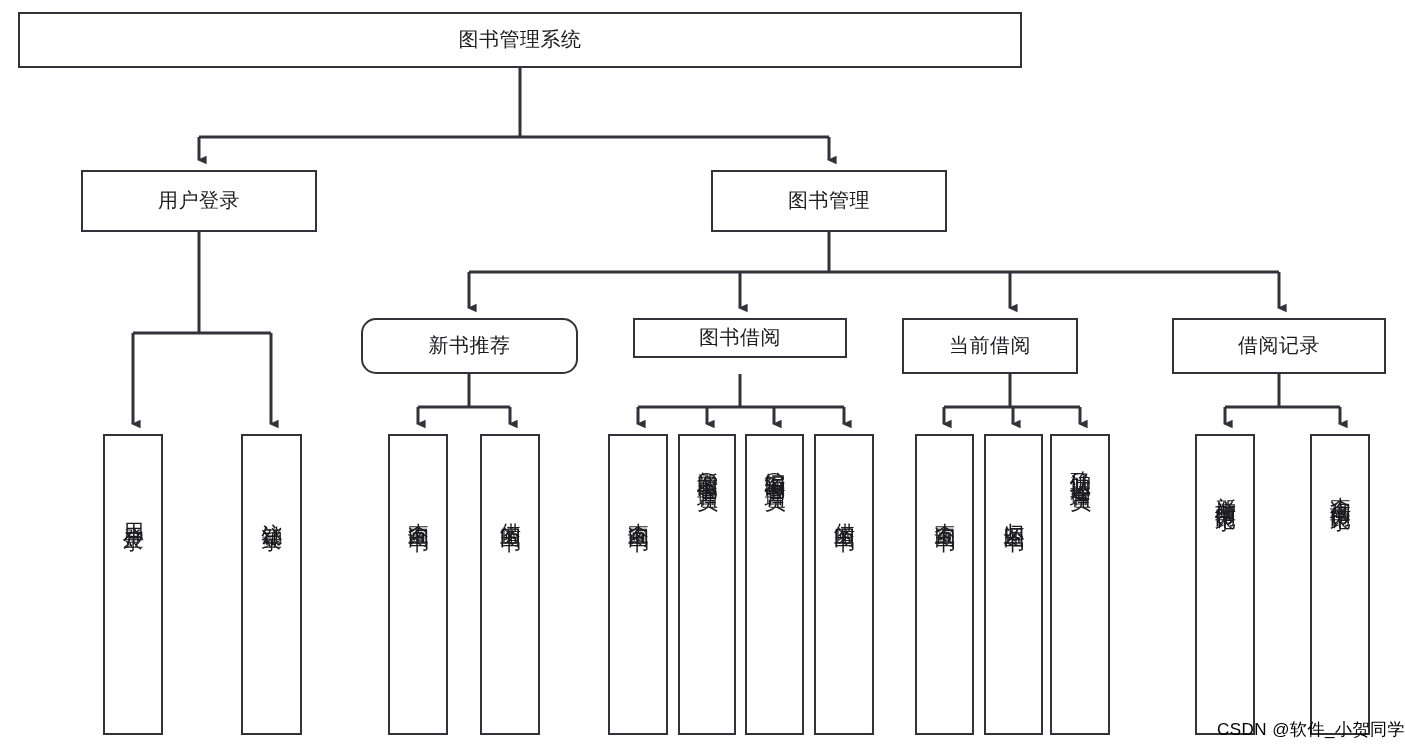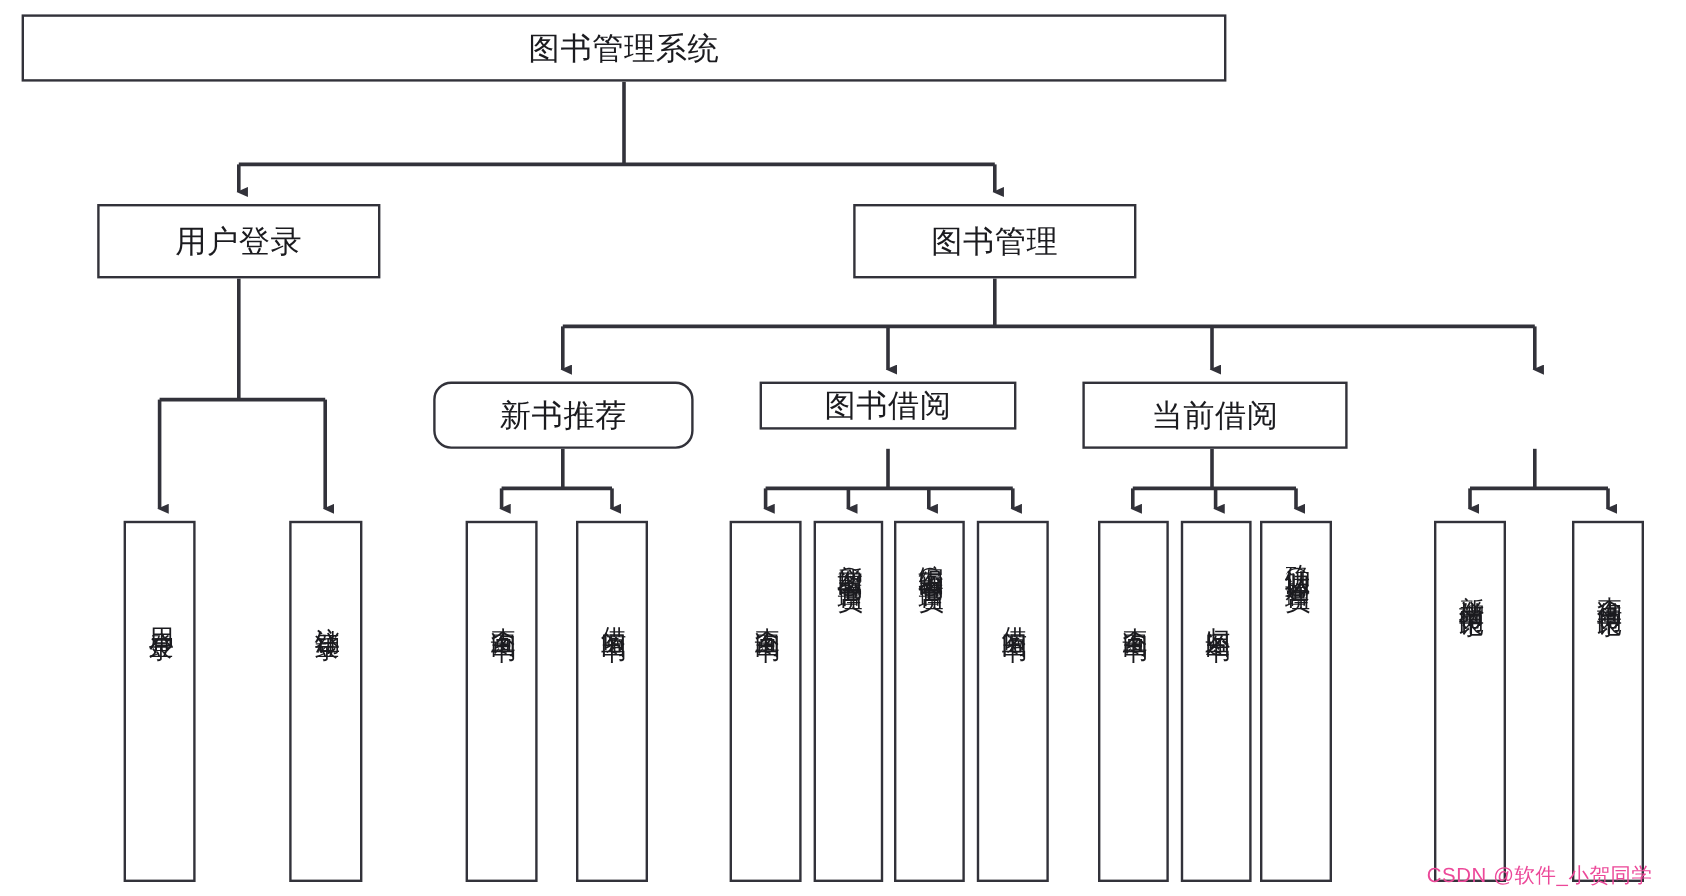--- a/index.html
+++ b/index.html
@@ -25,21 +25,21 @@
     position: absolute;
     box-sizing: border-box;
     background: #ffffff;
     border: 2px solid #32323a;
     display: flex;
     align-items: center;
     justify-content: center;
   }
   .node-label {
     color: #1b1b1f;
-    font-size: 26px;
+    font-size: 20px;
     line-height: 1.18;
     letter-spacing: 0.5px;
     white-space: nowrap;
     text-align: center;
   }
   .node-box.vertical {
     align-items: flex-start;
     justify-content: center;
     padding-top: 18px;
   }
@@ -62,23 +62,23 @@
   #edges {
     position: absolute;
     left: 0;
     top: 0;
     width: 1405px;
     height: 747px;
     pointer-events: none;
   }
   #watermark {
     position: absolute;
-    right: 28px;
+    right: 0;
     bottom: 6px;
-    color: #ec4899;
+    color: #000000;
     font-size: 17px;
     letter-spacing: 0.5px;
     white-space: nowrap;
     margin-left: 12px;
   }
 </style>
 </head>
 <body>
 
 <div id="diagram-root">
@@ -143,22 +143,25 @@
   <div class="node-box" id="node-l2-1" style="left: 711px; top: 170px; width: 236px; height: 62px; justify-content: center;">
     <span class="node-label">图书管理</span>
   </div>
 
   <div class="node-box" id="node-l3-0" style="left: 361px; top: 318px; width: 217px; height: 56px; border-radius: 15px;">
     <span class="node-label">新书推荐</span>
   </div>
   <div class="node-box" id="node-l3-1" style="left: 633px; top: 318px; width: 214px; height: 40px;">
     <span class="node-label">图书借阅</span>
   </div>
-  <div class="node-box" id="node-l3-2" style="left: 902px; top: 318px; width: 221px; height: 56px;">
+  <div class="node-box" id="node-l3-2" style="left: 902px; top: 318px; width: 176px; height: 56px;">
     <span class="node-label">当前借阅</span>
+  </div>
+  <div class="node-box" id="node-l3-3" style="left: 1172px; top: 318px; width: 214px; height: 56px;">
+    <span class="node-label">借阅记录</span>
   </div>
 
   <div class="node-box vertical mid" id="node-leaf-0" style="left: 103px; top: 434px; width: 60px; height: 301px;">
     <span class="node-label">用户登录</span>
   </div>
   <div class="node-box vertical mid" id="node-leaf-1" style="left: 241px; top: 434px; width: 61px; height: 301px;">
     <span class="node-label">注销登录</span>
   </div>
   <div class="node-box vertical mid" id="node-leaf-2" style="left: 388px; top: 434px; width: 60px; height: 301px;">
     <span class="node-label">查询图书</span>

